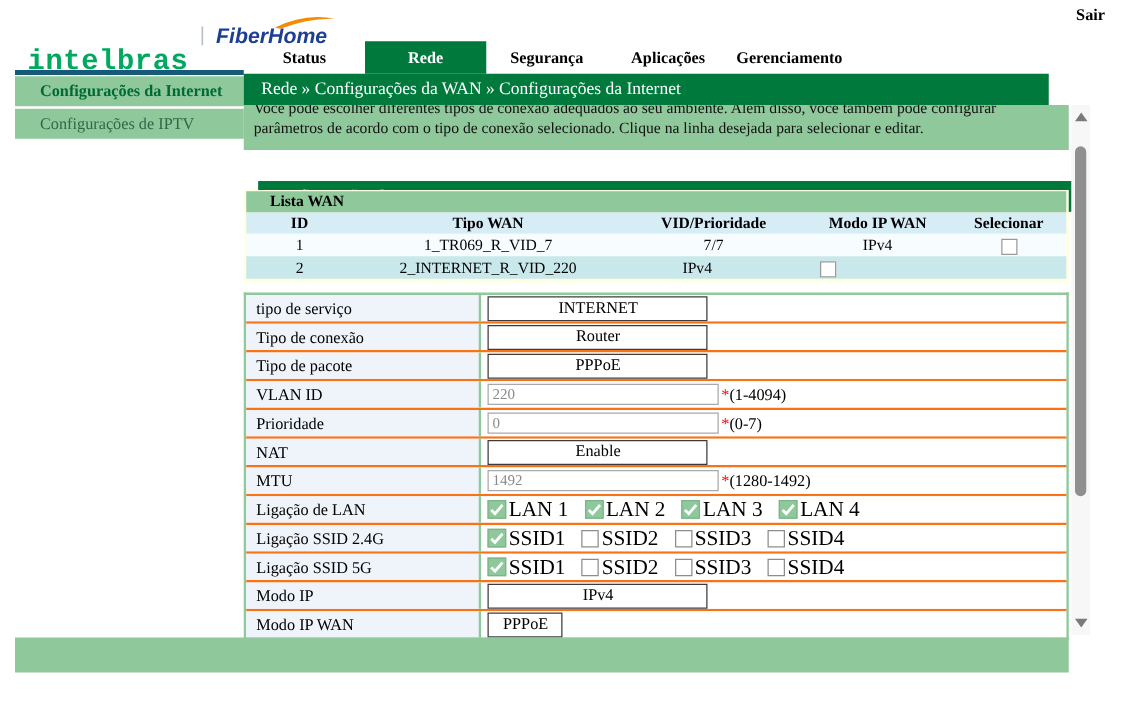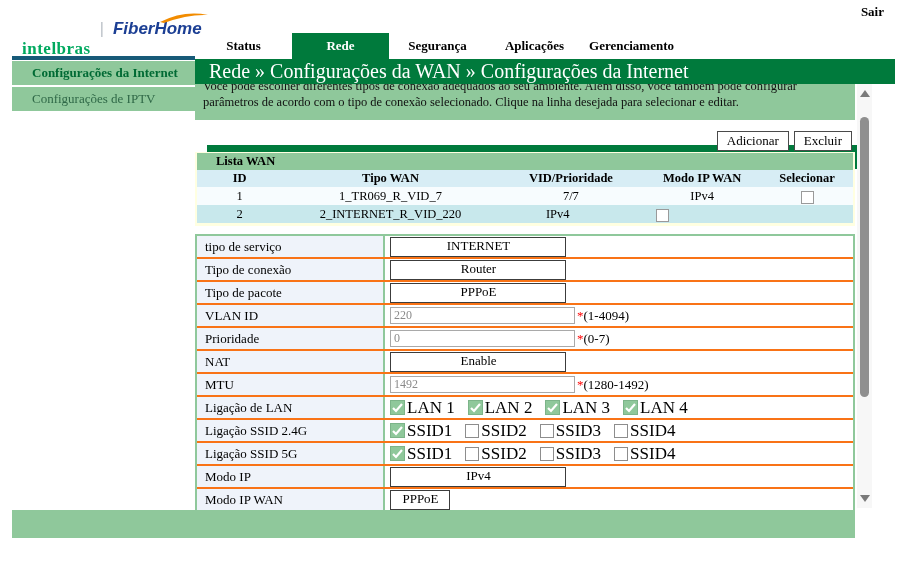--- a/index.html
+++ b/index.html
@@ -8,41 +8,41 @@
     position:relative; width:904px; height:572px; overflow:hidden;
     background:#fff; font-family:"Liberation Serif", serif; font-size:13px; color:#000;
   }
   
   .logout {
     position:absolute; top:4px; right:20px; font-weight:bold; font-size:13px;
     color:#000; cursor:pointer; text-decoration:none;
   }
   .logo { position:absolute; left:22px; top:14px; height:30px; display:flex; align-items:center; }
   .logo-brand {
-    font-family:Liberation Serif, serif; font-weight:bold; font-size:17px;
+    font-family:Liberation Mono, monospace; font-weight:bold; font-size:23px;
     color:#00a95f; letter-spacing:0.5px;margin-top:40px;
   }
   .logo-sep { color:#b9bfc6; font-size:16px; margin:0 9px; font-family:"Liberation Sans",sans-serif; }
   .logo-sub { position:relative; display:inline-block; }
   .logo-sub-text {
     font-family:"Liberation Sans", sans-serif; font-weight:bold; font-style:italic;
     font-size:17px; color:#1c3f94;
   }
   .logo-swoosh { position:absolute; right:-8px; top:-7px; }
   
   .tabbar { position:absolute; left:195px; top:33px; height:26px; display:flex; }
   .tab {
     width:97px; height:26px; line-height:26px; text-align:center;
     font-weight:bold; font-size:13px; color:#000; cursor:pointer;
   }
   .tab.active { background:#007a3c; color:#fff; }
   
   .breadcrumb {
-    position:absolute; left:195px; top:59px; width:700px; height:25px;
-    background:#007a3c; color:#fff; font-size:20px; line-height:25px; padding-left:14px;
+    position:absolute; left:195px; top:59px; width:644px; height:25px;
+    background:#007a3c; color:#fff; font-size:14px; line-height:25px; padding-left:14px;
   }
   
   .navy-line { position:absolute; left:12px; top:56px; width:183px; height:4px; background:#175a78; }
   .sidebar { position:absolute; left:12px; top:61px; width:183px; }
   .side-item {
     height:24px; line-height:24px; margin-bottom:2px; background:#007a3c;
     color:#fff; font-weight:bold; font-size:13px; padding-left:10px; cursor:pointer;
   }
   .side-item.sub { background:#8fc89b; color:#2f6847; font-weight:normal; padding-left:20px; }
   .side-item.sub.active { color:#006a34; font-weight:bold; }
@@ -148,24 +148,20 @@
       <div class="side-item main">Configurações de rota</div>
     </div>
 
   <div class="breadcrumb">Rede » Configurações da WAN » Configurações da Internet</div>
 
   <div class="main">
     <div class="info-box">
       <div class="inner">Você pode escolher diferentes tipos de conexão adequados ao seu ambiente. Além disso, você também pode configurar parâmetros de acordo com o tipo de conexão selecionado. Clique na linha desejada para selecionar e editar.</div>
     </div>
 
-    <div class="btn-row">
-      <button class="btn">Adicionar</button>
-      <button class="btn">Excluir</button>
-    </div>
 
     <div class="wan-wrap">
       <div class="wan-title">Lista WAN</div>
       <div class="wan-row head" id="wan-head">
           <span class="wc0">ID</span>
           <span class="wc1">Tipo WAN</span>
           <span class="wc2">VID/Prioridade</span>
           <span class="wc3">Modo IP WAN</span>
           <span class="wc4">Selecionar</span>
         </div>

